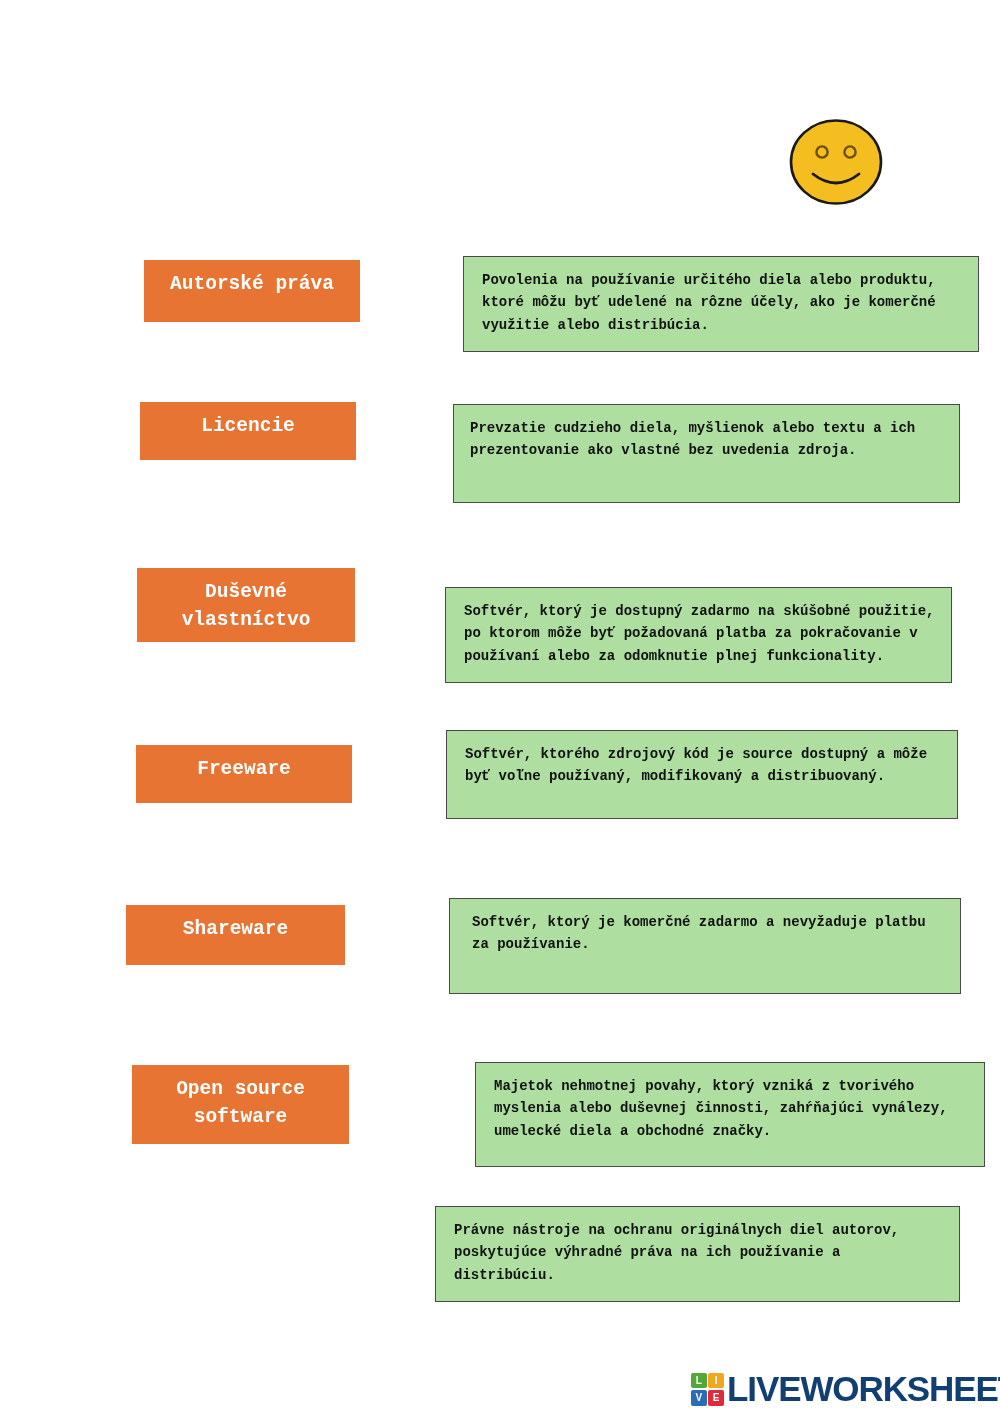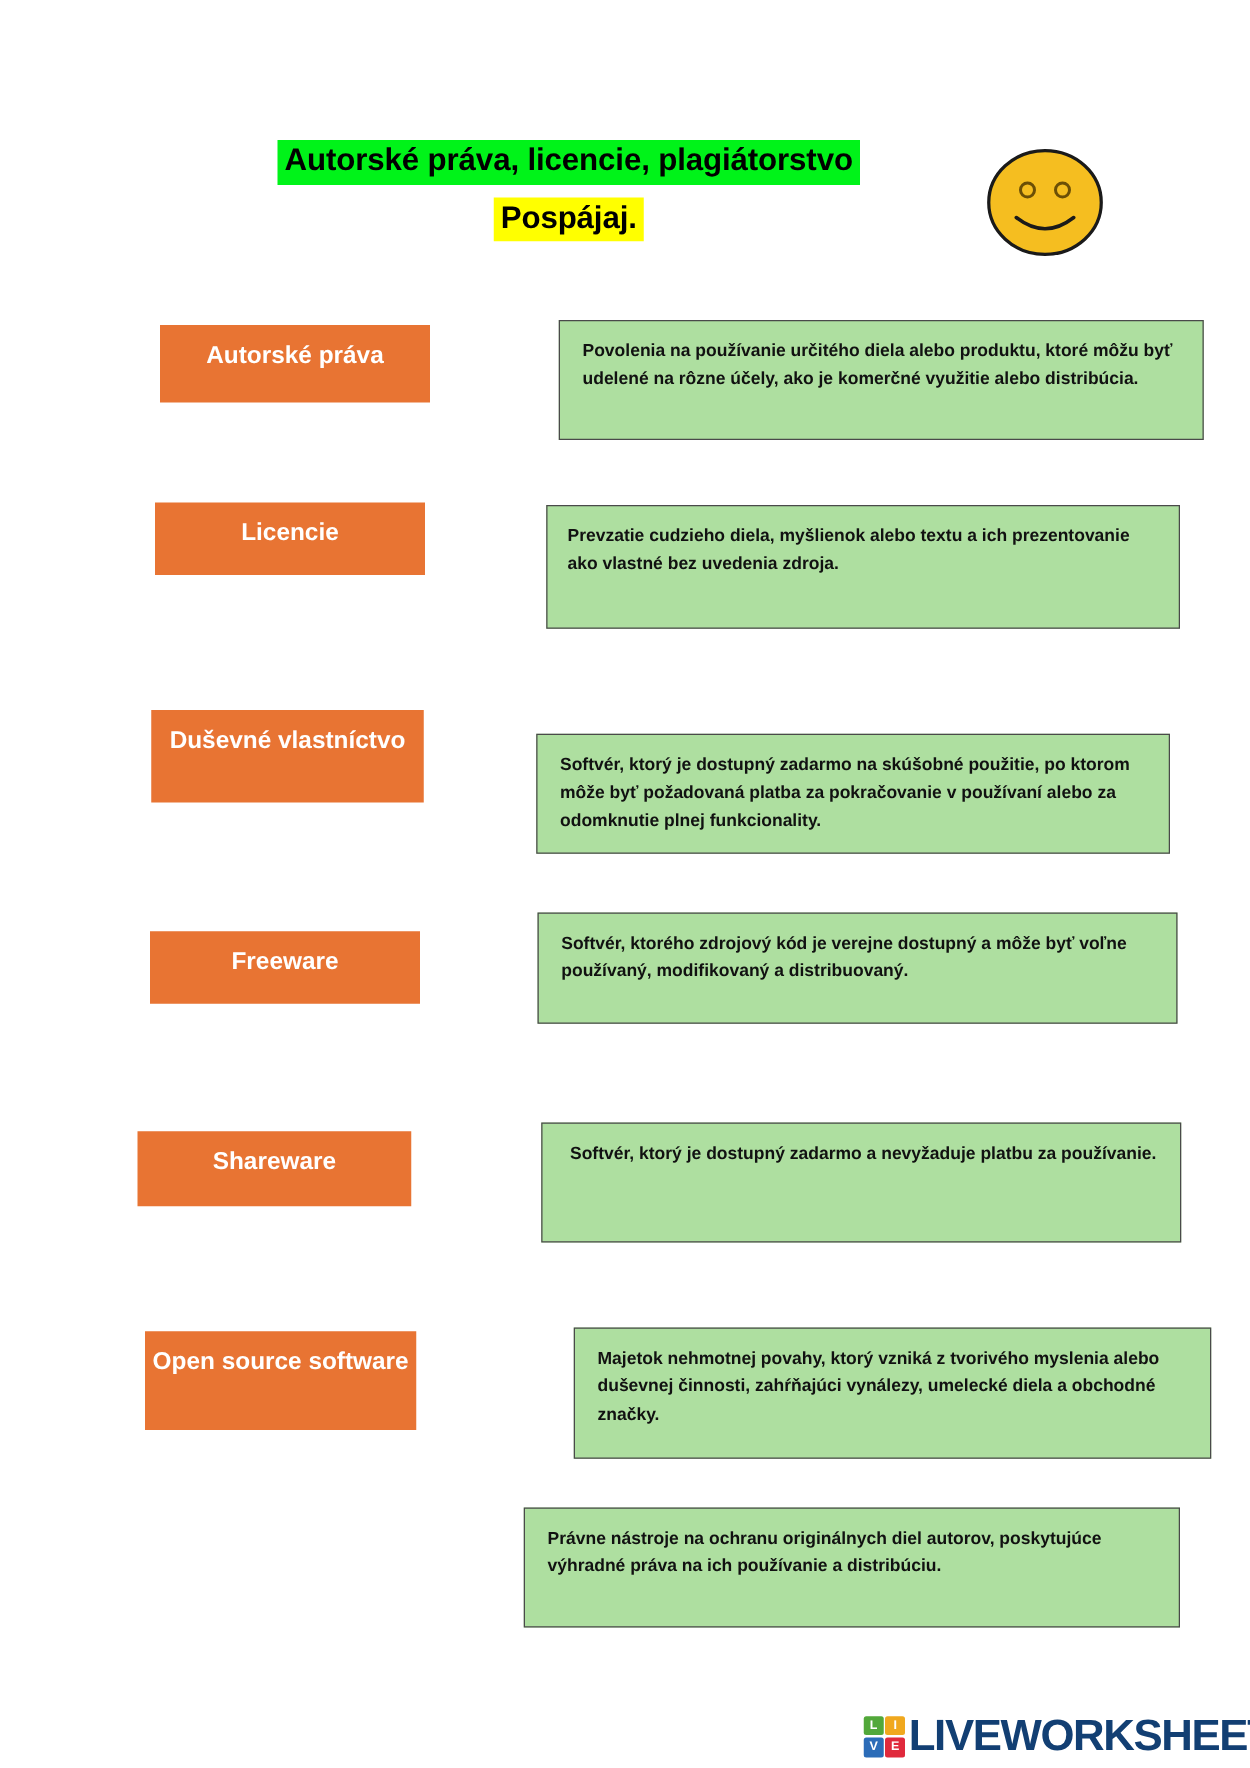--- a/index.html
+++ b/index.html
@@ -61,24 +61,25 @@
     position: absolute;
     left: 789px;
     top: 119px;
     width: 94px;
     height: 86px;
   }
 
   
   .rows {
     position: absolute;
-    left: 0;
+    left: 16px;
     top: 0;
     width: 860px;
     height: 1414px;
+    font-family: Liberation Mono, monospace;
   }
   .term-box {
     position: absolute;
     background: #E87433;
     color: #FFFFFF;
     font-size: 19.5px;
     font-weight: bold;
     text-align: center;
     display: flex;
     align-items: flex-start;
@@ -140,26 +141,20 @@
     color: #123F73;
     letter-spacing: -1.1px;
     font-family: "Liberation Sans", sans-serif;
   }
 </style>
 </head>
 <body>
 
 <div class="header">
 
-  <div class="title-block">
-    <span class="title-line1">Autorské práva, licencie, plagiátorstvo</span>
-    <div class="title-line2-wrap">
-      <span class="title-line2">Pospájaj.</span>
-    </div>
-  </div>
 
   <div class="smiley">
     <svg viewBox="0 0 94 86" width="94" height="86">
       <ellipse cx="47" cy="43" rx="45" ry="41.5" fill="#F5BE20" stroke="#1a1a1a" stroke-width="2.6"></ellipse>
       <circle cx="33" cy="33" r="5.6" fill="#F5BE20" stroke="#6b4f06" stroke-width="2.4"></circle>
       <circle cx="61" cy="33" r="5.6" fill="#F5BE20" stroke="#6b4f06" stroke-width="2.4"></circle>
       <path d="M24 55 Q47 73 70 55" fill="none" stroke="#1a1a1a" stroke-width="2.8" stroke-linecap="round"></path>
     </svg>
   </div>
 </div>
@@ -169,24 +164,24 @@
   <div class="term-box" style="left:128px; top:260px; width:216px; height:62px;">Autorské práva</div>
   <div class="def-box" style="left:447px; top:256px; width:516px; height:96px;">Povolenia na používanie určitého diela alebo produktu, ktoré môžu byť udelené na rôzne účely, ako je komerčné využitie alebo distribúcia.</div>
 
   <div class="term-box" style="left:124px; top:402px; width:216px; height:58px;">Licencie</div>
   <div class="def-box" style="left:437px; top:404px; width:507px; height:99px;padding-left:16px;">Prevzatie cudzieho diela, myšlienok alebo textu a ich prezentovanie ako vlastné bez uvedenia zdroja.</div>
 
   <div class="term-box" style="left:121px; top:568px; width:218px; height:74px;">Duševné vlastníctvo</div>
   <div class="def-box" style="left:429px; top:573px; width:507px; height:96px;margin-top:14px;">Softvér, ktorý je dostupný zadarmo na skúšobné použitie, po ktorom môže byť požadovaná platba za pokračovanie v používaní alebo za odomknutie plnej funkcionality.</div>
 
   <div class="term-box" style="left:120px; top:745px; width:216px; height:58px;">Freeware</div>
-  <div class="def-box" style="left:430px; top:730px; width:512px; height:89px;">Softvér, ktorého zdrojový kód je verejne dostupný a môže byť voľne používaný, modifikovaný a distribuovaný.</div>
+  <div class="def-box" style="left:430px; top:730px; width:512px; height:89px;">Softvér, ktorého zdrojový kód je source dostupný a môže byť voľne používaný, modifikovaný a distribuovaný.</div>
 
   <div class="term-box" style="left:110px; top:905px; width:219px; height:60px;">Shareware</div>
-  <div class="def-box inset-pad" style="left:433px; top:898px; width:512px; height:96px;">Softvér, ktorý je dostupný zadarmo a nevyžaduje platbu za používanie.</div>
+  <div class="def-box inset-pad" style="left:433px; top:898px; width:512px; height:96px;">Softvér, ktorý je komerčné zadarmo a nevyžaduje platbu za používanie.</div>
 
   <div class="term-box" style="left:116px; top:1065px; width:217px; height:79px;">Open source software</div>
   <div class="def-box" style="left:433px; top:1062px; width:510px; height:105px;margin-left:26px;">Majetok nehmotnej povahy, ktorý vzniká z tvorivého myslenia alebo duševnej činnosti, zahŕňajúci vynálezy, umelecké diela a obchodné značky.</div>
 
   <div class="def-box" style="left:419px; top:1206px; width:525px; height:96px;">Právne nástroje na ochranu originálnych diel autorov, poskytujúce výhradné práva na ich používanie a distribúciu.</div>
 
 </div>
 
 <div class="footer-logo">
   <div class="logo-grid">

